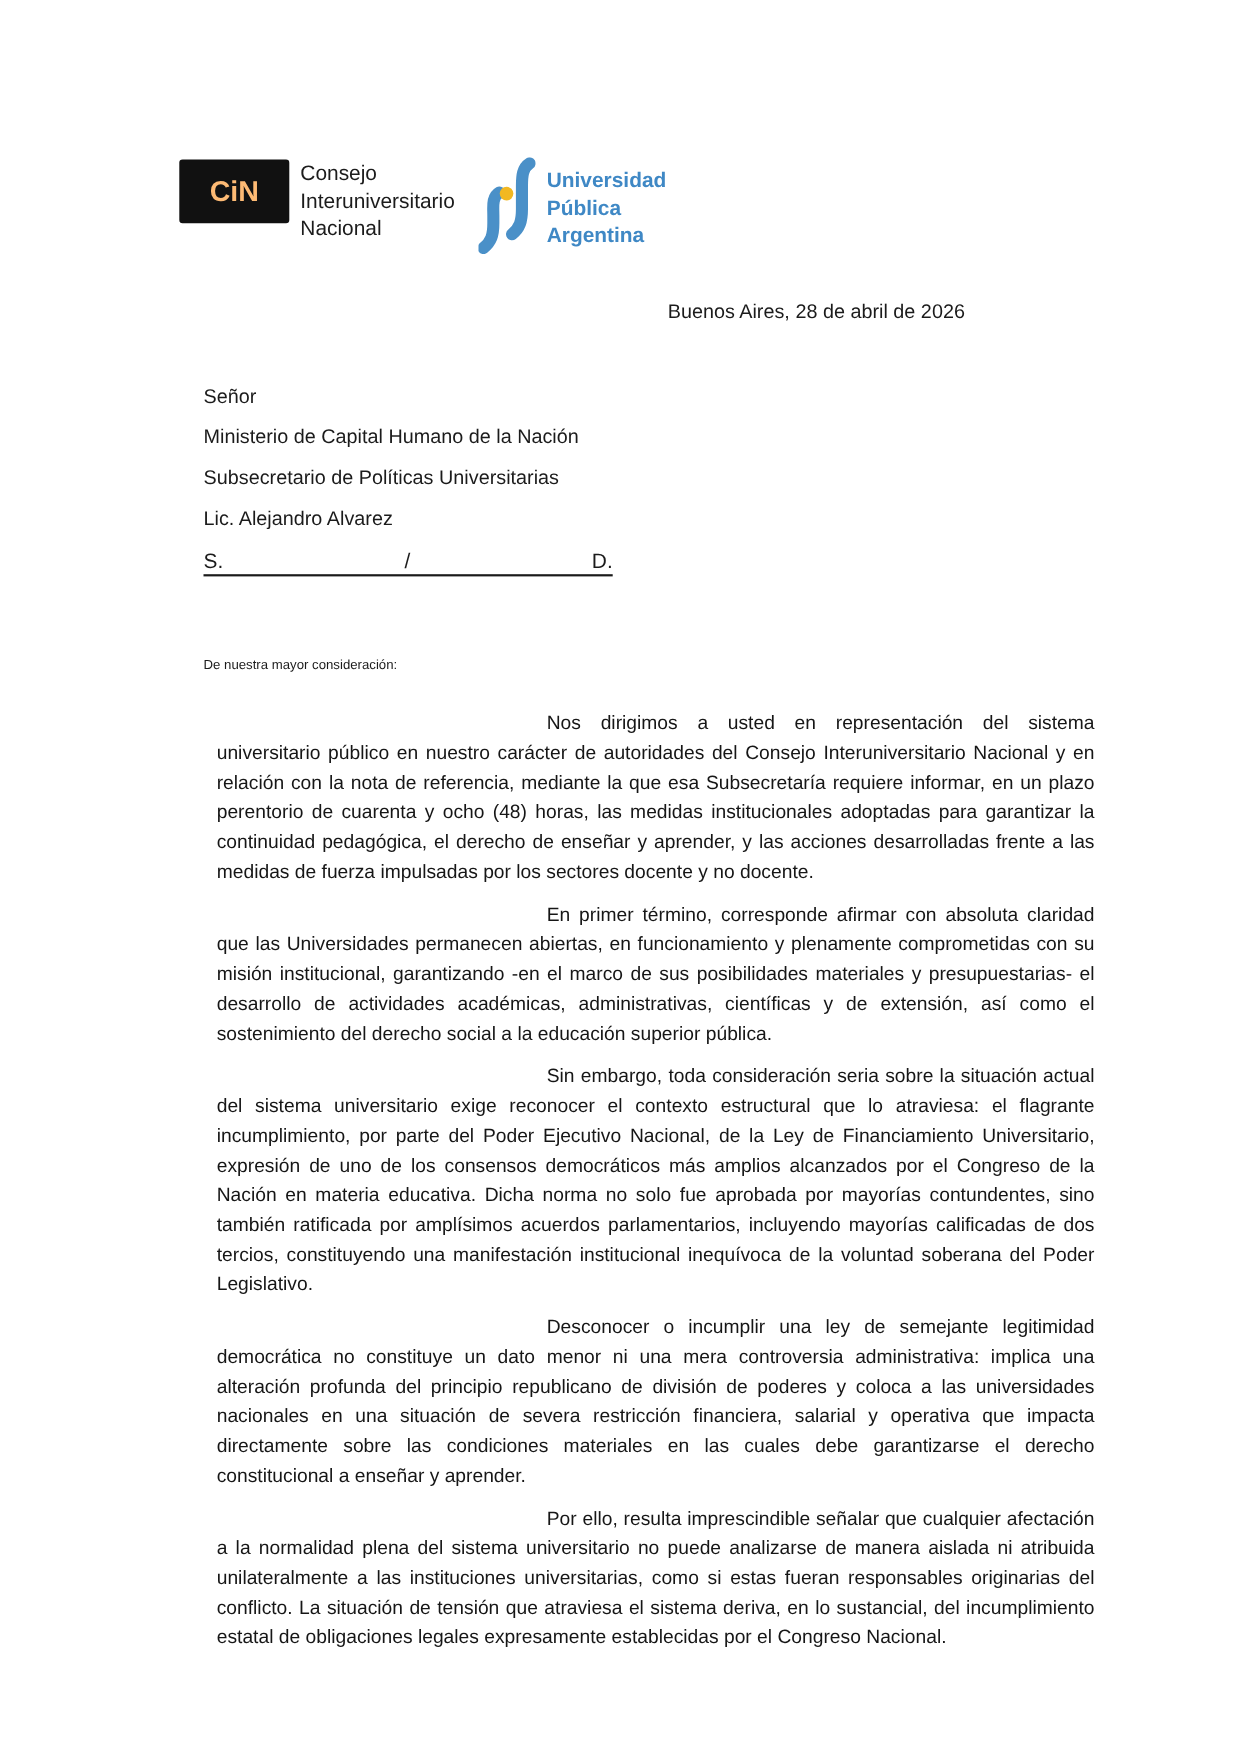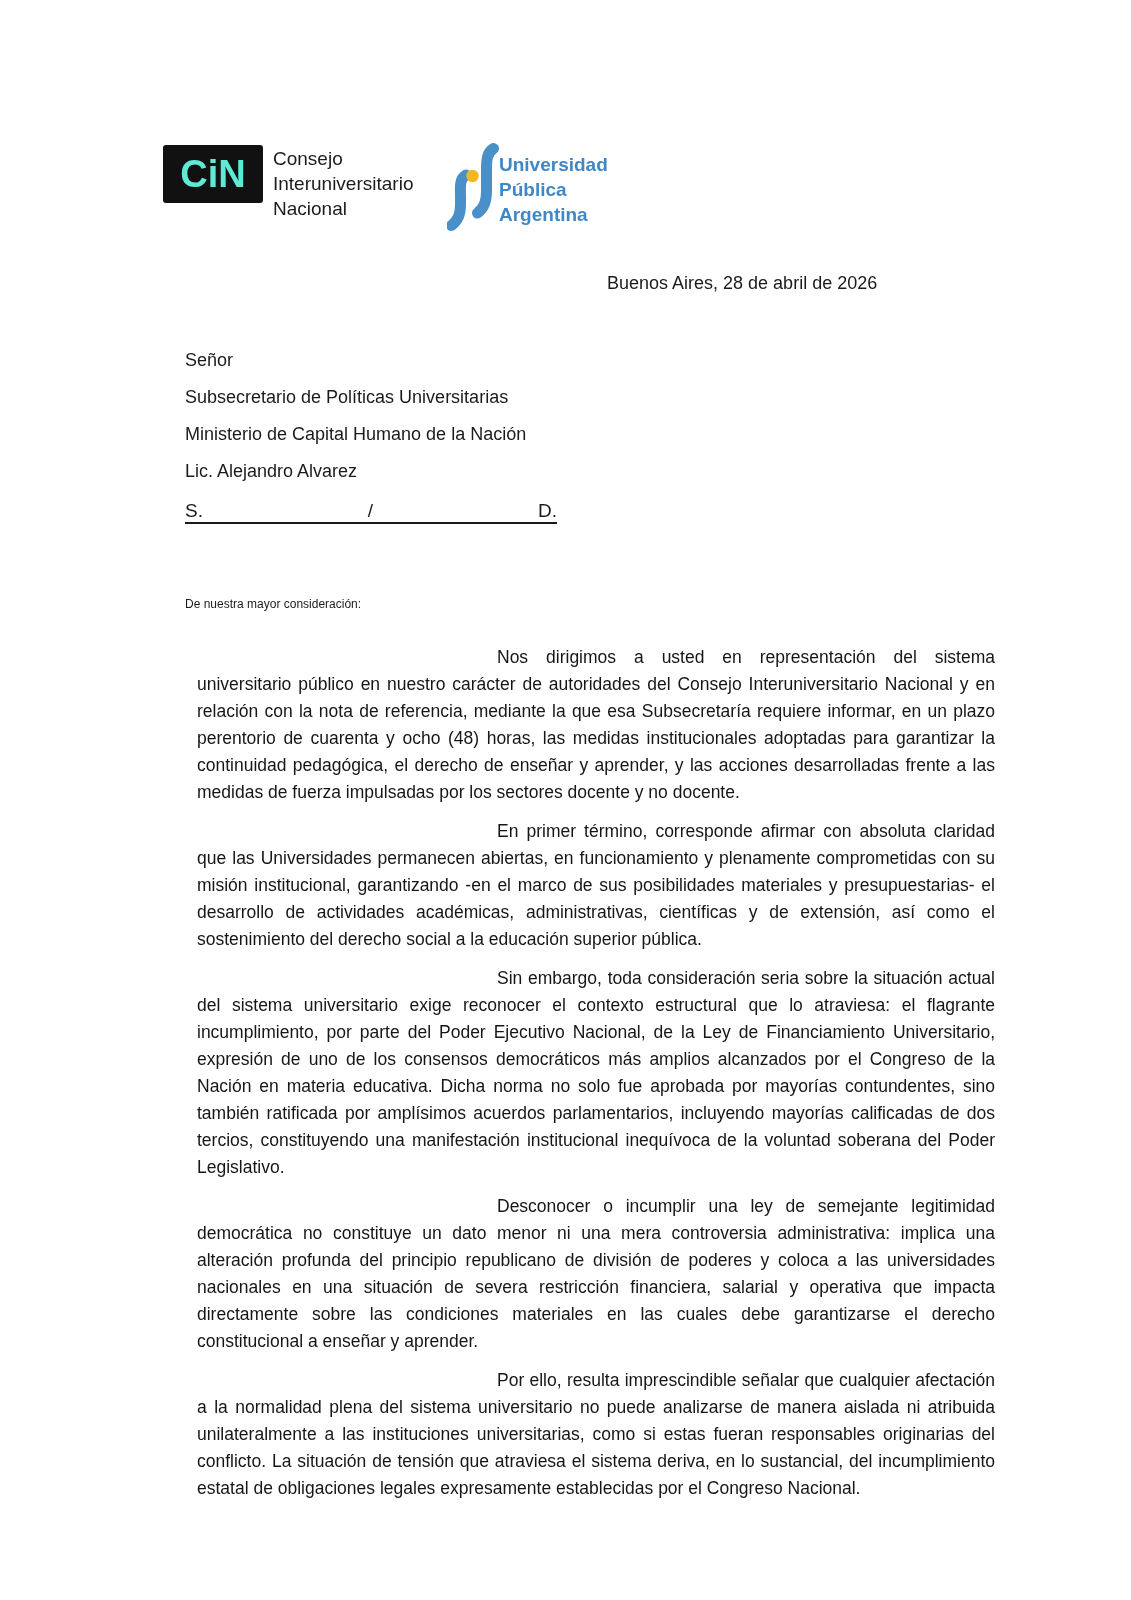--- a/index.html
+++ b/index.html
@@ -18,26 +18,26 @@
 
   
   .letterhead { position: absolute; left: 0; top: 143px; width: 100%; height: 110px; }
 
   .cin-block { position: absolute; left: 163px; top: 2px; display: flex; gap: 10px; }
   .cin-box {
     width: 100px; height: 58px; background: #111111; border-radius: 3px;
     display: flex; align-items: center; justify-content: center;
   }
   .cin-acronym {
-    color: #5eead4; font-weight: 700; font-size: 38px; letter-spacing: 0px;
+    color: #fdba74; font-weight: 700; font-size: 26px; letter-spacing: 0px;
     font-family: "Liberation Sans", sans-serif;
   }
   .cin-label { font-size: 19px; line-height: 25px; color: #1c1c1c; padding-top: 1px; }
 
-  .upa-block { position: absolute; left: 447px; top: 0px; display: flex; }
+  .upa-block { position: absolute; left: 435px; top: 0px; display: flex; gap: 10px; }
   .upa-mark { width: 52px; height: 88px; }
   .upa-label { font-weight: 700; font-size: 19px; line-height: 25px; padding-top: 9px; }
 
   .memoria-block { position: absolute; left: 657px; top: 6px; }
   .memoria-inner { transform: scaleX(0.82); transform-origin: left top; white-space: nowrap; }
   .memoria-years { font-size: 21px; font-weight: 400; color: #161616; margin-bottom: 9px; letter-spacing: 0.5px; }
   .memoria-line1 { font-size: 16.5px; font-weight: 700; color: #0d0d0d; margin-bottom: 4px; }
   .memoria-line2 { font-size: 17px; font-weight: 700; color: #0d0d0d; }
 
   
@@ -94,22 +94,22 @@
       </div>
     </div>
 
 
   </div>
 
   <div class="date-line">Buenos Aires, 28 de abril de 2026</div>
 
   <div class="addressee">
     <div class="addr-row">Señor</div>
+    <div class="addr-row">Ministerio de Capital Humano de la Nación</div>
     <div class="addr-row">Subsecretario de Políticas Universitarias</div>
-    <div class="addr-row">Ministerio de Capital Humano de la Nación</div>
     <div class="addr-row">Lic. Alejandro Alvarez</div>
     <div class="sd-line">
       <span>S.</span>
       <span>/</span>
       <span>D.</span>
     </div>
   </div>
 
 
   <div class="salutation">De nuestra mayor consideración:</div>

